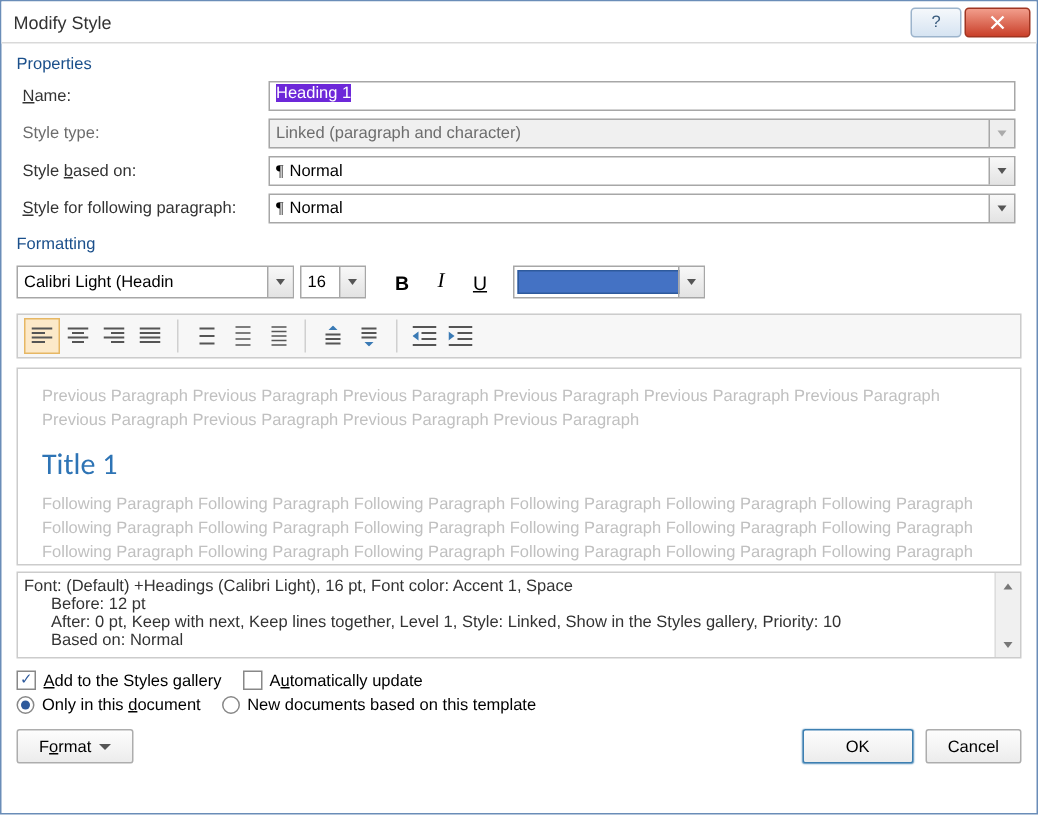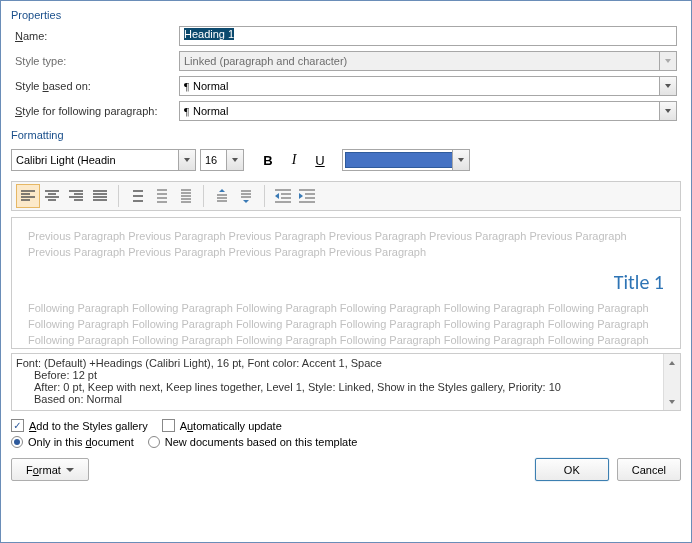--- a/index.html
+++ b/index.html
@@ -11,21 +11,21 @@
 .titlebar .tb-close { background: linear-gradient(#f29d8b,#c9402a); border-color: #a03521; color: #fff; width: 44px; }
 .body { flex: 1; padding: 6px 10px 8px 10px; display: flex; flex-direction: column; overflow: hidden; }
 .group-label { color: #1a4f8b; font-size: 11px; margin: 2px 0 4px 0; }
 .group-box { padding: 0 4px; }
 .row { display: flex; align-items: center; height: 22px; margin-bottom: 3px; }
 .row .lbl { width: 164px; color: #333; }
 .row .lbl u { text-decoration: underline; }
 .row .fld { flex: 1; display: flex; align-items: center; }
 .txt { width: 100%; height: 20px; border: 1px solid #a7a7a7; padding: 1px 4px; background: #fff; }
 .txt.sel { background: #fff; }
-.txt.sel .selspan { background: #0c4a6e; color: #fff; padding: 0 0; display: inline-block; }
+.txt.sel .selspan { background: #6d28d9; color: #fff; padding: 0 0; display: inline-block; }
 .combo { width: 100%; height: 20px; border: 1px solid #a7a7a7; background: #fff; display: flex; align-items: center; padding-left: 4px; position: relative; }
 .combo.disabled { background: #f0f0f0; color: #6d6d6d; }
 .combo .dd { position: absolute; right: 0; top: 0; width: 17px; height: 100%; border-left: 1px solid #a7a7a7; background: linear-gradient(#f8f8f8,#e3e3e3); display: flex; align-items: center; justify-content: center; }
 .combo.disabled .dd { background: #eee; }
 .pil { margin-right: 4px; font-family: "Segoe UI Symbol"; }
 .fmt-row { display: flex; align-items: center; margin: 4px 0 4px 0; }
 .font-combo { width: 185px; height: 22px; border: 1px solid #a7a7a7; display: flex; align-items: center; padding-left: 4px; position: relative; background: #fff; }
 .font-combo .dd, .size-combo .dd { position: absolute; right: 0; top: 0; width: 17px; height: 100%; border-left: 1px solid #a7a7a7; background: linear-gradient(#f8f8f8,#e3e3e3); display: flex; align-items: center; justify-content: center; }
 .size-combo { width: 44px; height: 22px; border: 1px solid #a7a7a7; display: flex; align-items: center; padding-left: 4px; position: relative; margin-left: 4px; background: #fff; }
 .gap { width: 12px; }
@@ -36,21 +36,21 @@
 .color-combo { width: 128px; height: 22px; border: 1px solid #a7a7a7; display: flex; align-items: center; padding: 2px; position: relative; background: #fff; margin-left: 8px; }
 .color-swatch { flex: 1; height: 100%; background: #4472c4; border: 1px solid #2e5a9c; }
 .color-combo .dd { position: absolute; right: 0; top: 0; width: 17px; height: 100%; border-left: 1px solid #a7a7a7; background: linear-gradient(#f8f8f8,#e3e3e3); display: flex; align-items: center; justify-content: center; }
 .toolbar2 { height: 30px; border: 1px solid #ccc; background: #f7f7f7; display: flex; align-items: center; padding: 0 4px; margin: 6px 0; }
 .sep { width: 1px; height: 22px; background: #d0d0d0; margin: 0 6px; }
 .tbtn { width: 24px; height: 24px; display: flex; align-items: center; justify-content: center; cursor: pointer; color: #555; position: relative; }
 .tbtn.active { background: #fce9c9; border: 1px solid #e6b764; }
 svg { display: block; }
 .preview { border: 1px solid #ccc; background: #fff; height: 132px; padding: 10px 16px; overflow: hidden; font-family: Calibri, sans-serif; }
 .preview .ghost { color: #c0c0c0; font-size: 11px; line-height: 16px; word-spacing: 0; }
-.preview .sample { color: #2e74b5; font-size: 20px; font-family: "Calibri Light", Calibri; margin: 10px 0 6px 0; text-align: right; }
+.preview .sample { color: #2e74b5; font-size: 20px; font-family: "Calibri Light", Calibri; margin: 10px 0 6px 0; }
 .descbox { border: 1px solid #ccc; height: 58px; margin-top: 4px; padding: 3px 4px; font-size: 11px; color: #333; position: relative; }
 .descbox .line2 { padding-left: 18px; }
 .vscroll { position: absolute; right: 0; top: 0; width: 17px; height: 100%; background: #f0f0f0; border-left: 1px solid #ddd; display: flex; flex-direction: column; }
 .vscroll .arr { height: 17px; display: flex; align-items: center; justify-content: center; background: #f0f0f0; }
 .vscroll .track { flex: 1; }
 .chk-row { display: flex; align-items: center; margin-top: 8px; }
 .chk { width: 13px; height: 13px; border: 1px solid #888; background: #fff; margin-right: 5px; display: flex; align-items: center; justify-content: center; font-size: 10px; color: #2e5a9c; }
 .chk.checked::after { content: "✓"; line-height: 10px; }
 .radio-row { display: flex; align-items: center; margin-top: 4px; }
 .radio { width: 12px; height: 12px; border: 1px solid #888; border-radius: 50%; margin-right: 5px; display: flex; align-items: center; justify-content: center; }
@@ -60,20 +60,29 @@
 .btn.primary { border: 1px solid #3c7fb1; box-shadow: 0 0 1px #3c7fb1; padding: 0 28px; justify-content: flex-end; }
 .caret { width: 0; height: 0; border-left: 4px solid transparent; border-right: 4px solid transparent; border-top: 4px solid #555; margin-left: 5px; }
 .caret-sm { width: 0; height: 0; border-left: 3px solid transparent; border-right: 3px solid transparent; border-top: 4px solid #555; }
 .caret-sm-up { width: 0; height: 0; border-left: 3px solid transparent; border-right: 3px solid transparent; border-bottom: 4px solid #777; }
 .caret-sm-dn { width: 0; height: 0; border-left: 3px solid transparent; border-right: 3px solid transparent; border-top: 4px solid #777; }
 </style>
 </head>
 <body>
 
 <div class="window">
+  <div class="titlebar">
+    <span class="title">Modify Style</span>
+    <div class="tb-btn">?</div>
+    <div class="tb-btn tb-close">
+      <svg width="10" height="10" viewBox="0 0 10 10">
+          <path d="M1 1 L9 9 M9 1 L1 9" stroke="#fff" stroke-width="1.6"></path>
+        </svg>
+    </div>
+  </div>
 
   <div class="body">
     <div class="group-label">Properties</div>
     <div class="group-box">
       <div class="row">
         <div class="lbl"><u>N</u>ame:</div>
         <div class="fld">
           <div class="txt sel"><span class="selspan">Heading 1</span></div>
         </div>
       </div>

